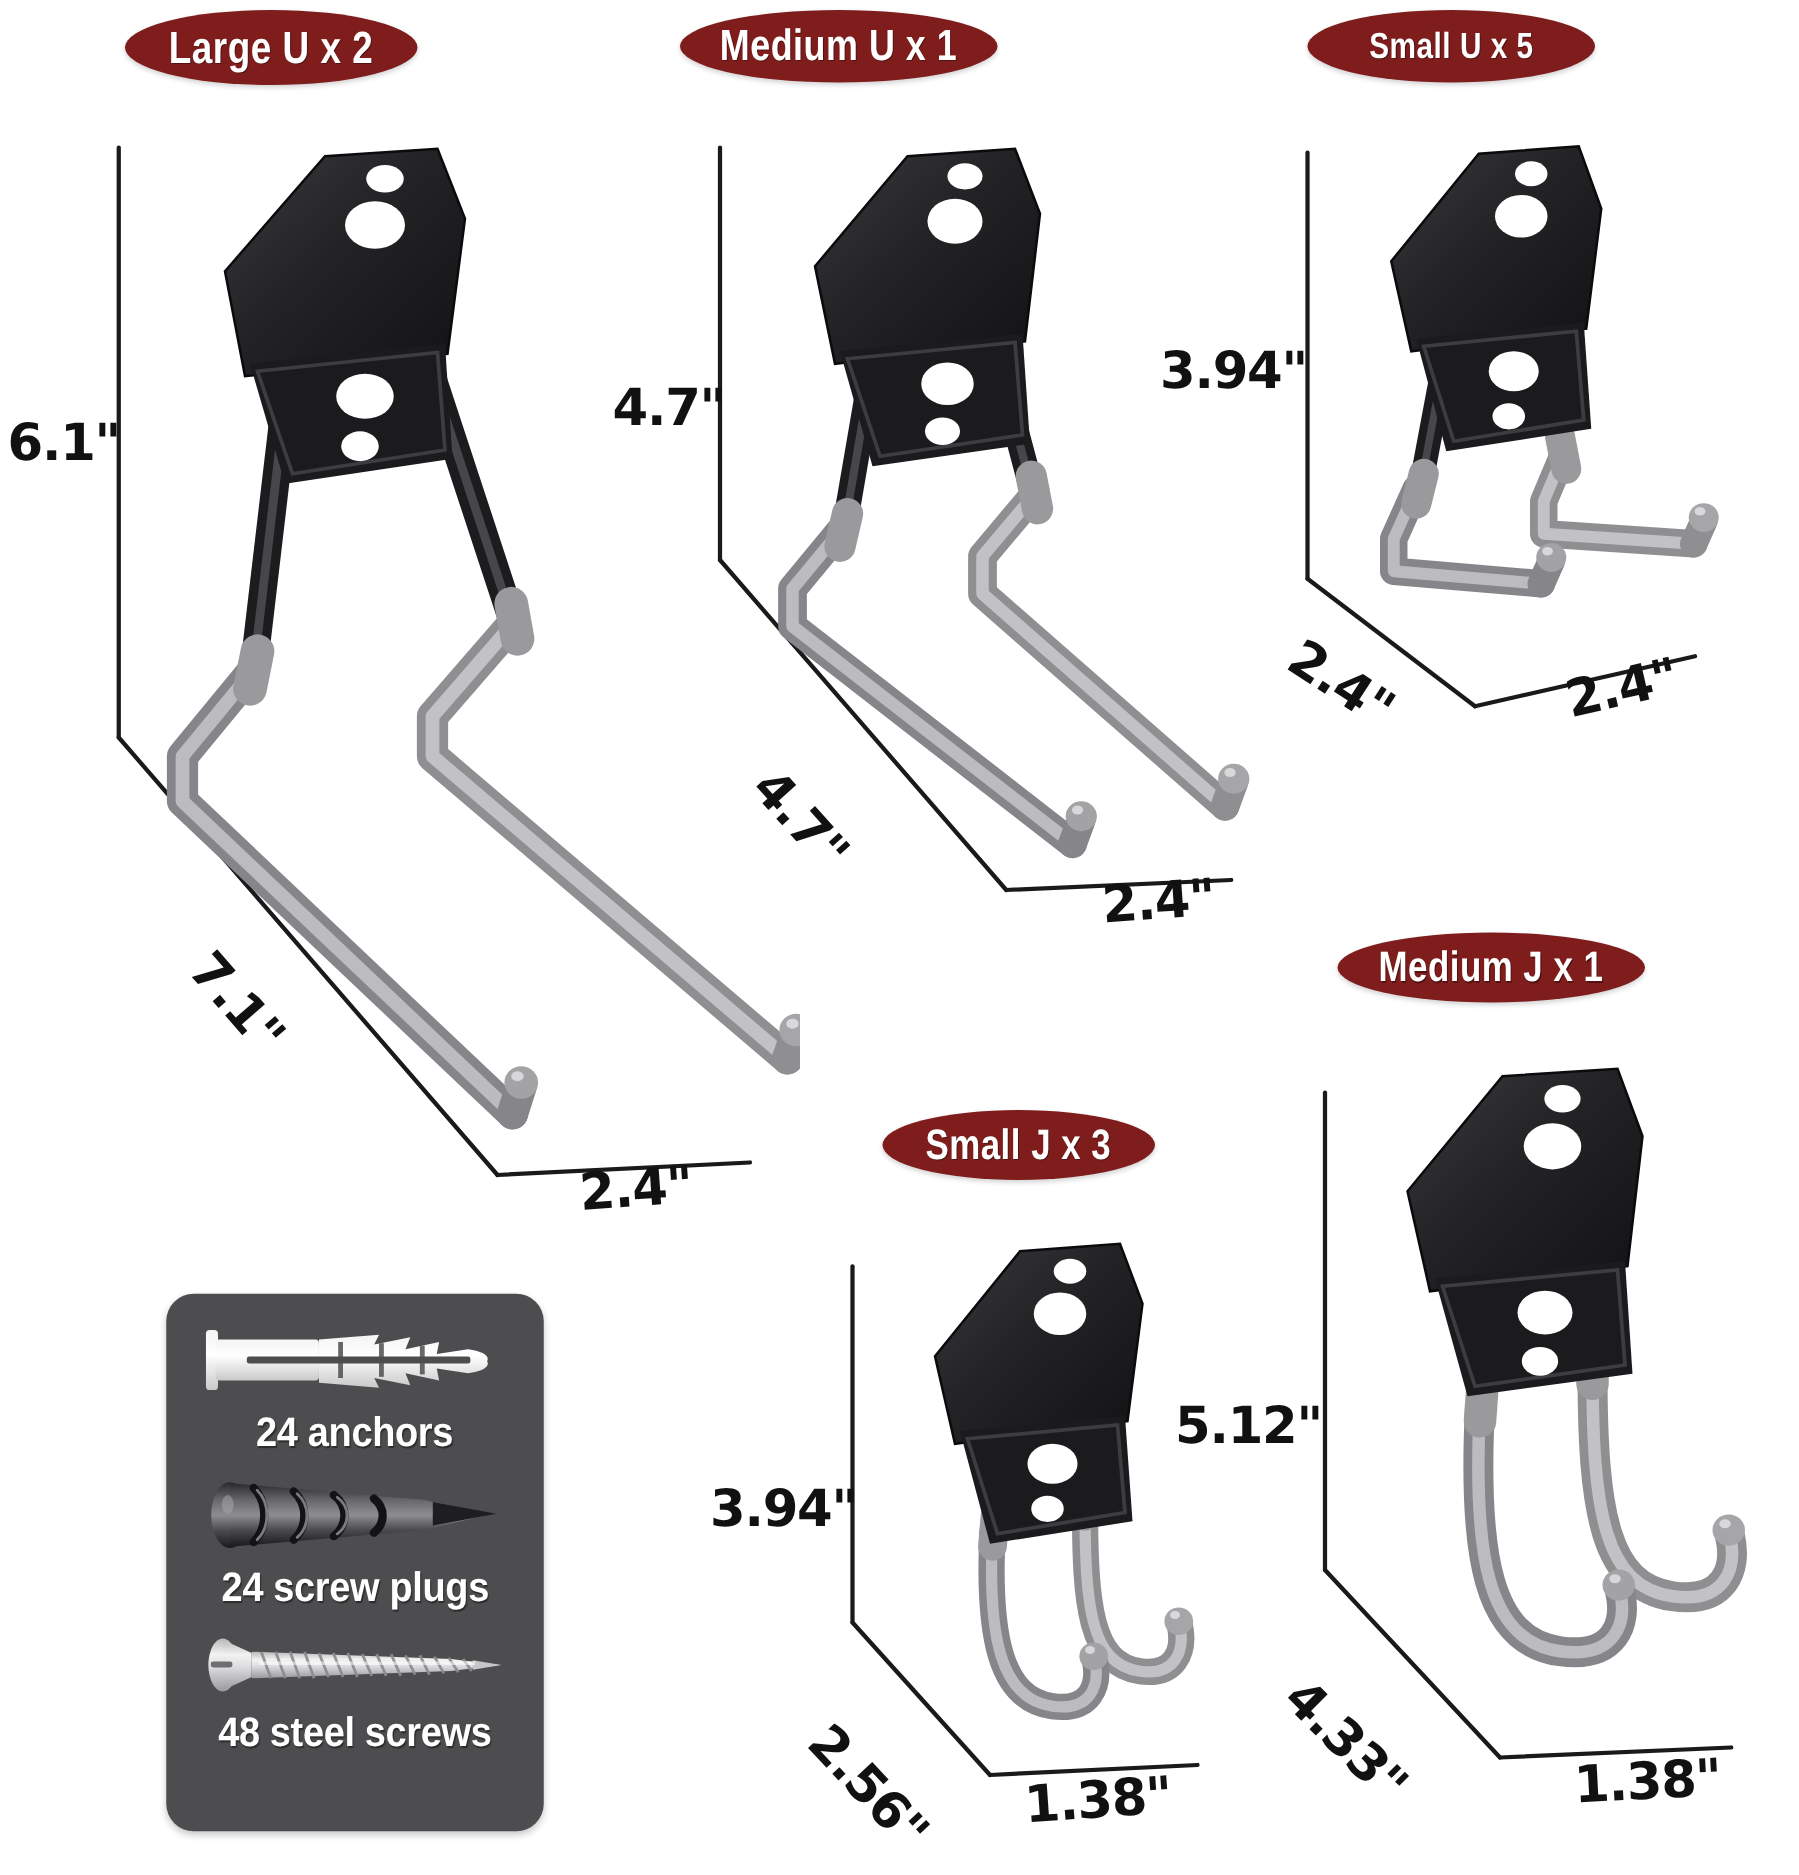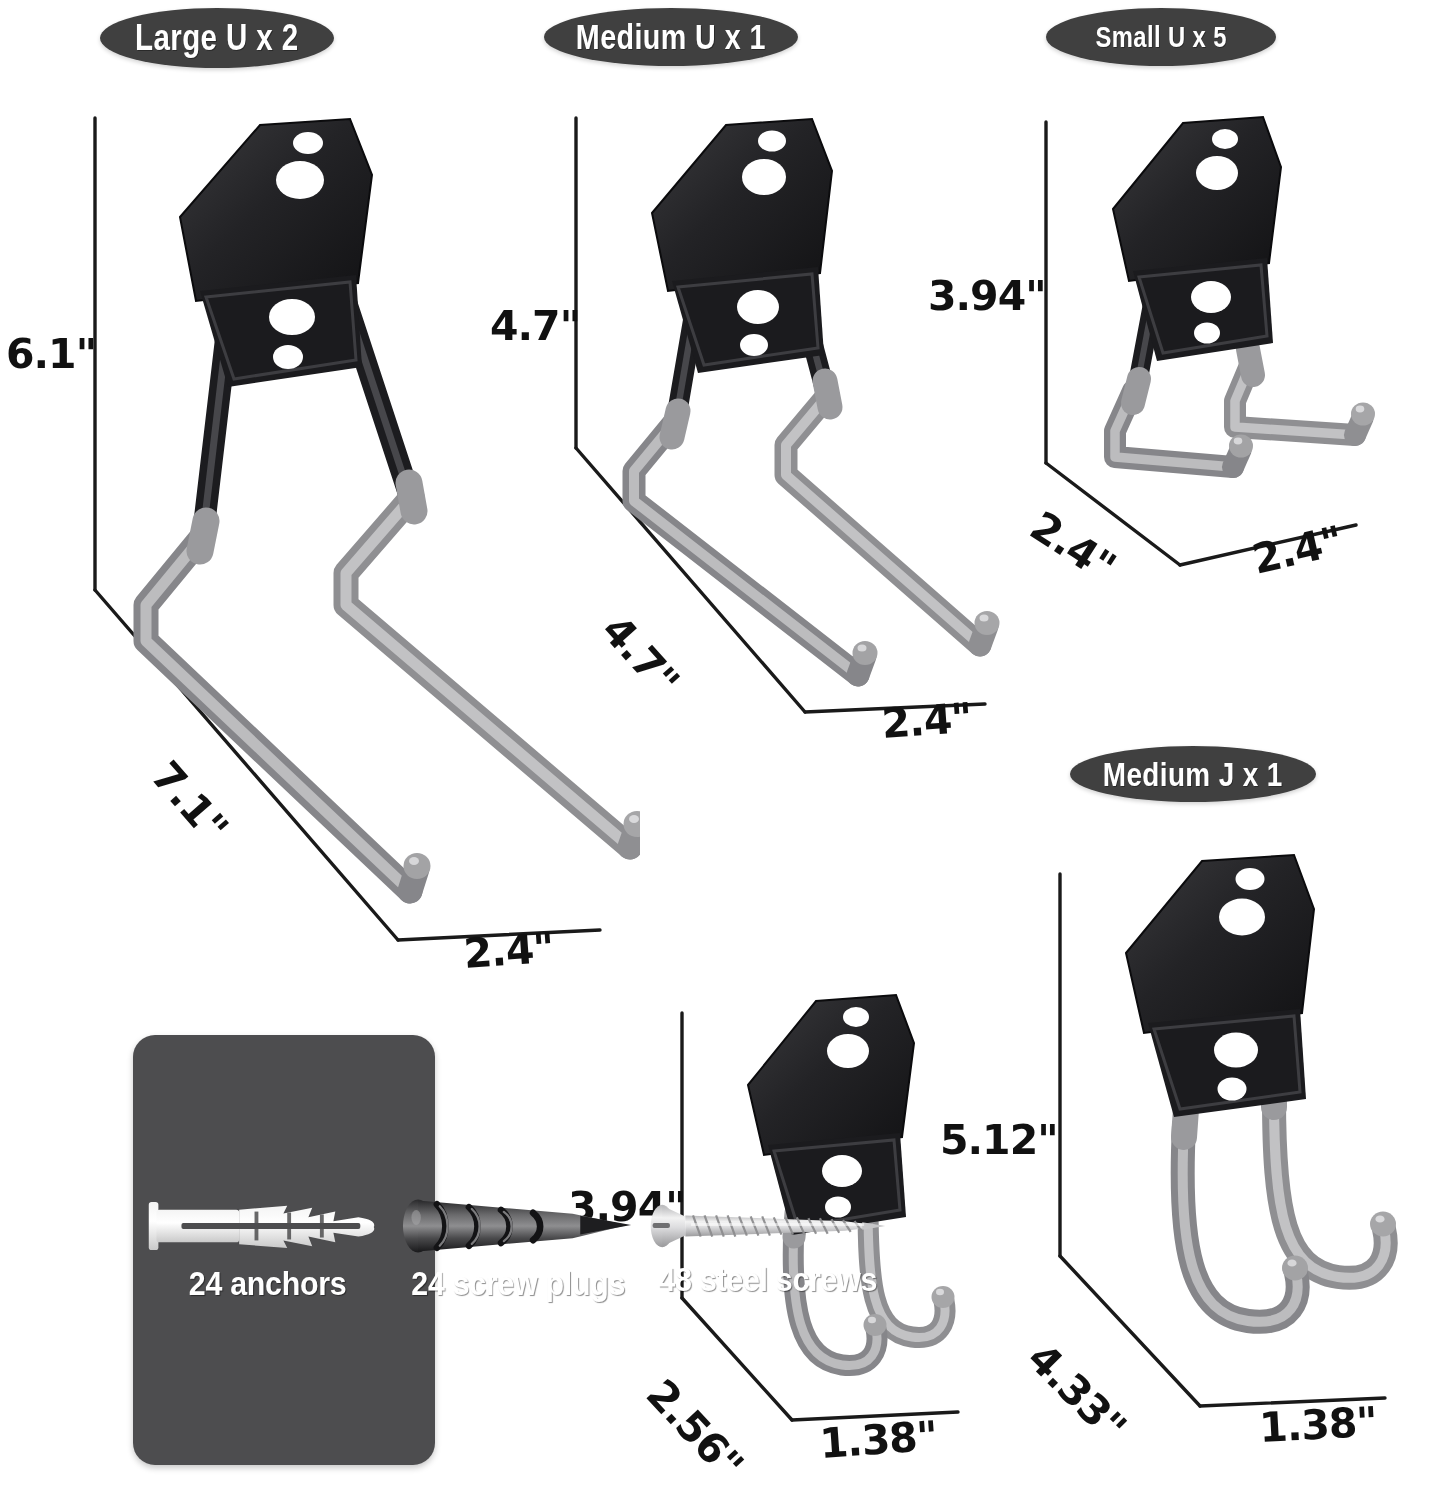--- a/index.html
+++ b/index.html
@@ -8,21 +8,21 @@
     width:1439px;height:1500px;position:relative;overflow:hidden;
     font-family:"Liberation Sans","DejaVu Sans",sans-serif;
     -webkit-font-smoothing:antialiased;
   }
   #stage{position:absolute;left:0;top:0;width:1439px;height:1500px;}
 
   
   .badge{
     position:absolute;
     display:flex;align-items:center;justify-content:center;
-    background:#404040;
+    background:#7f1d1d;
     border-radius:50%;
     color:#ffffff;
     font-weight:bold;
     font-stretch:condensed;
     letter-spacing:.5px;
     text-align:center;
     box-shadow:0 2px 4px rgba(0,0,0,.18);
     white-space:nowrap;
   }
   .badge span{
@@ -44,21 +44,21 @@
 
   
   svg.lines{position:absolute;left:0;top:0;width:1439px;height:1500px;pointer-events:none;}
 
   
   .kit{
     position:absolute;
     background:#4d4d4f;
     border-radius:22px;
     box-shadow:0 3px 6px rgba(0,0,0,.22);
-    display:flex;flex-direction:row;
+    display:flex;flex-direction:column;
     align-items:center;
     padding:16px 10px 14px 10px;
     box-sizing:border-box;
   }
   .kit-row{display:flex;flex-direction:column;align-items:center;width:100%;}
   .kit-label{
     color:#fff;font-weight:bold;font-size:33px;
     letter-spacing:-.3px;margin:2px 0 10px 0;
     text-shadow:1px 1px 1px rgba(0,0,0,.45);
     transform:scaleX(.92);
@@ -300,20 +300,23 @@
   </div>
 
   <div class="badge" style="left:544px;top:8px;width:254px;height:58px;font-size:35px;">
     <span>Medium U x 1</span>
   </div>
 
   <div class="badge" style="left:1046px;top:8px;width:230px;height:58px;font-size:29px;">
     <span>Small U x 5</span>
   </div>
 
+  <div class="badge" style="left:706px;top:888px;width:218px;height:56px;font-size:34px;">
+    <span>Small J x 3</span>
+  </div>
 
   <div class="badge" style="left:1070px;top:746px;width:246px;height:56px;font-size:34px;justify-content:center;">
     <span>Medium J x 1</span>
   </div>
 
   <div class="dim" style="left:6px;top:330px;">6.1"</div>
   <div class="dim" style="left:178px;top:752px;transform:rotate(49deg);transform-origin:left top;">7.1"</div>
   <div class="dim" style="left:462px;top:930px;transform:rotate(-4deg);transform-origin:left top;">2.4"</div>
 
   <div class="dim" style="left:490px;top:302px;">4.7"</div>

